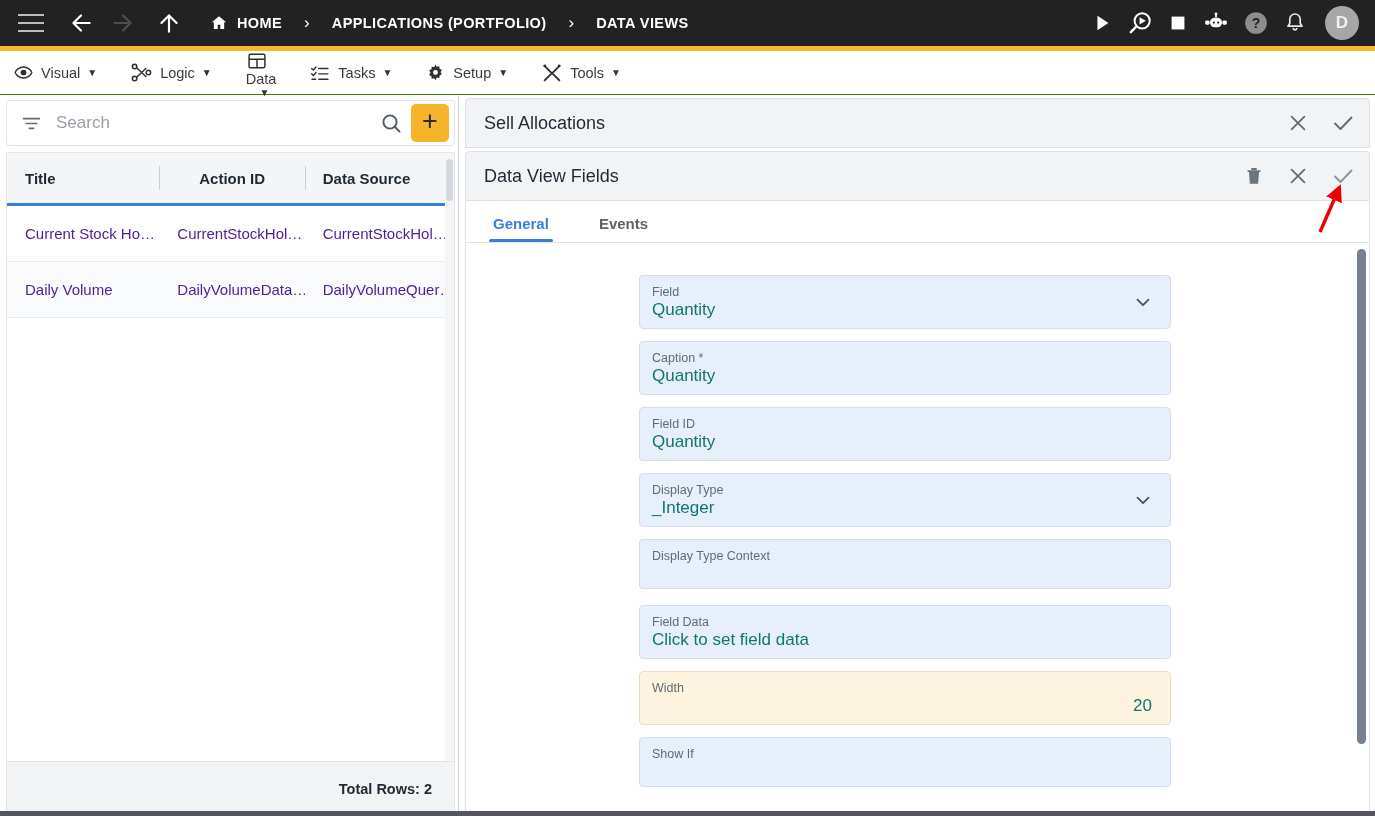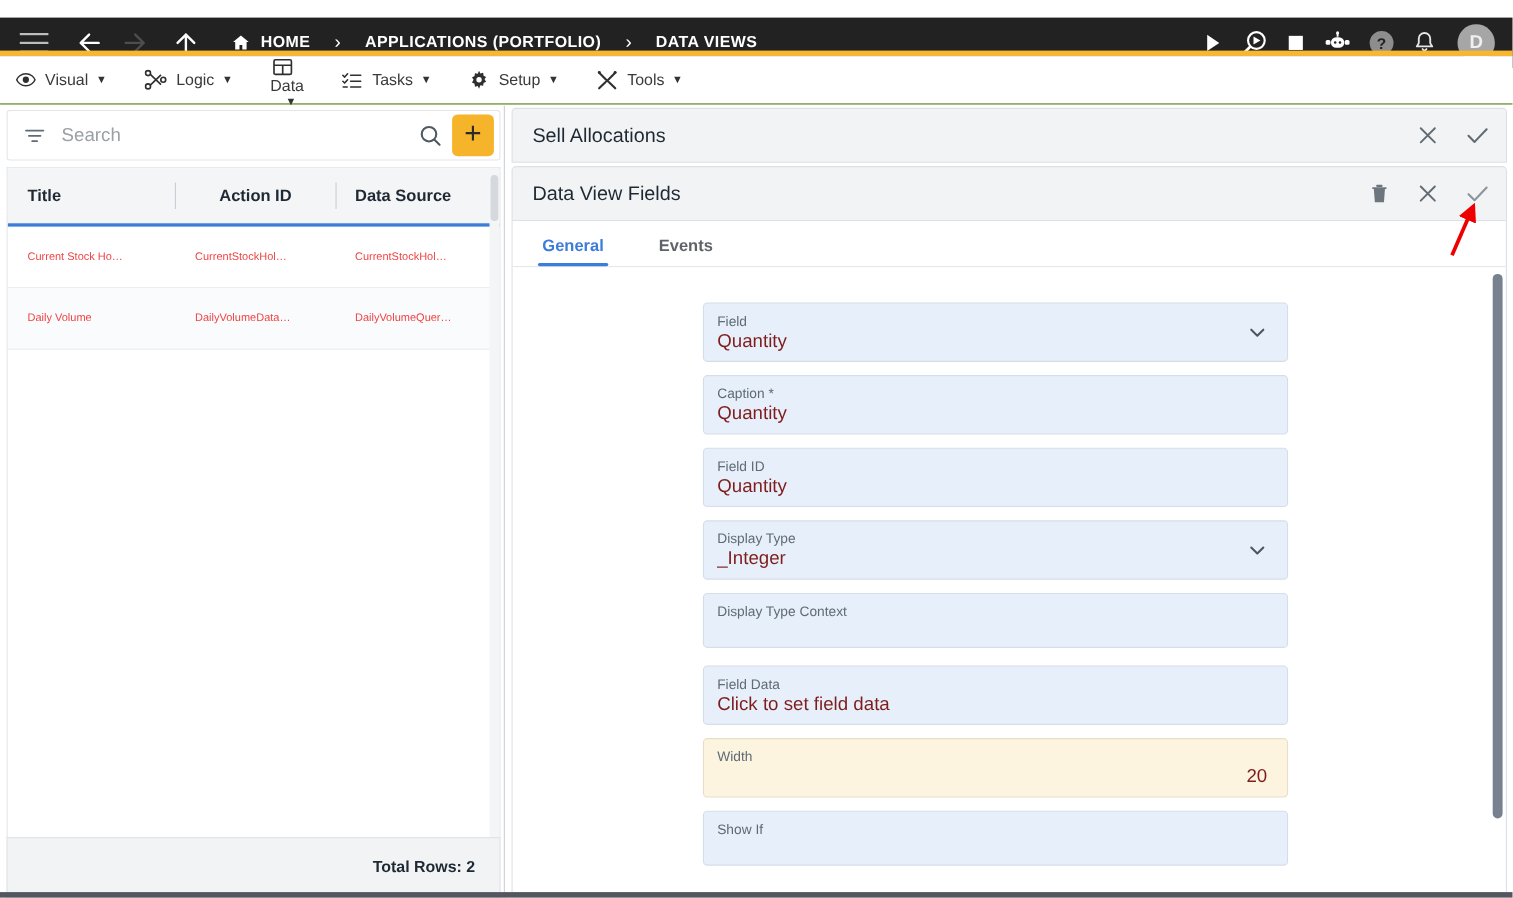--- a/index.html
+++ b/index.html
@@ -5,21 +5,21 @@
   * { box-sizing: border-box; margin: 0; padding: 0; }
   html, body {
     width: 1375px; height: 816px;
     font-family: "Liberation Sans", sans-serif;
     background: #ffffff;
     overflow: hidden;
   }
 
   
   #topbar {
-    position: absolute; left: 0; top: 16px; width: 1375px; height: 46px;
+    position: absolute; left: 0; top: 0; width: 1375px; height: 46px;
     background: #222222;
     display: flex; align-items: center;
   }
   #topbar-accent {
     position: absolute; left: 0; top: 46px; width: 1375px; height: 5px;
     background: #F7B731;
   }
   .tb-icon {
     display: flex; align-items: center; justify-content: center;
     color: #ffffff; flex: none;
@@ -125,21 +125,21 @@
   .th .divider {
     position: absolute; left: 0; top: 14px; width: 1px; height: 24px; background: #c9ced4;
   }
 
   .trow {
     height: 56px; display: flex; align-items: center;
     border-bottom: 1px solid #e9ecef; background: #fff;
   }
   .trow.alt { background: #fafbfc; }
   .td {
-    font-size: 10px; color: #ef4444; padding-left: 18px;
+    font-size: 15px; color: #4c1d95; padding-left: 18px;
     white-space: nowrap; overflow: hidden;
   }
   .td.c1 { width: 153px; }
   .td.c2 { width: 146px; }
   .td.c3 { width: 150px; }
 
   #left-scroll-track {
     position: absolute; right: 0; top: 0; width: 9px; height: 100%; background: #f4f5f7;
   }
   #left-scroll-thumb {
@@ -207,21 +207,21 @@
     position: absolute; left: 173px; width: 532px;
     background: #e7f0fa; border: 1px solid #d5dee8; border-radius: 4px;
   }
   .field.warn { background: #fdf4e0; border-color: #e8dec6; }
   .field-label {
     position: absolute; left: 12px; top: 9px;
     font-size: 12.5px; color: #5f6b76;
   }
   .field-value {
     position: absolute; left: 12px; bottom: 8px;
-    font-size: 17px; color: #7f1d1d;
+    font-size: 17px; color: #0f766e;
   }
   .field-value.right { left: auto; right: 18px; font-size: 17px; }
   .caret {
     position: absolute; right: 16px; top: 50%; transform: translateY(-50%);
     display: flex; color: #4a5560;
   }
 
   #right-scroll-track {
     position: absolute; right: 0px; top: 0; width: 14px; height: 100%;
   }

